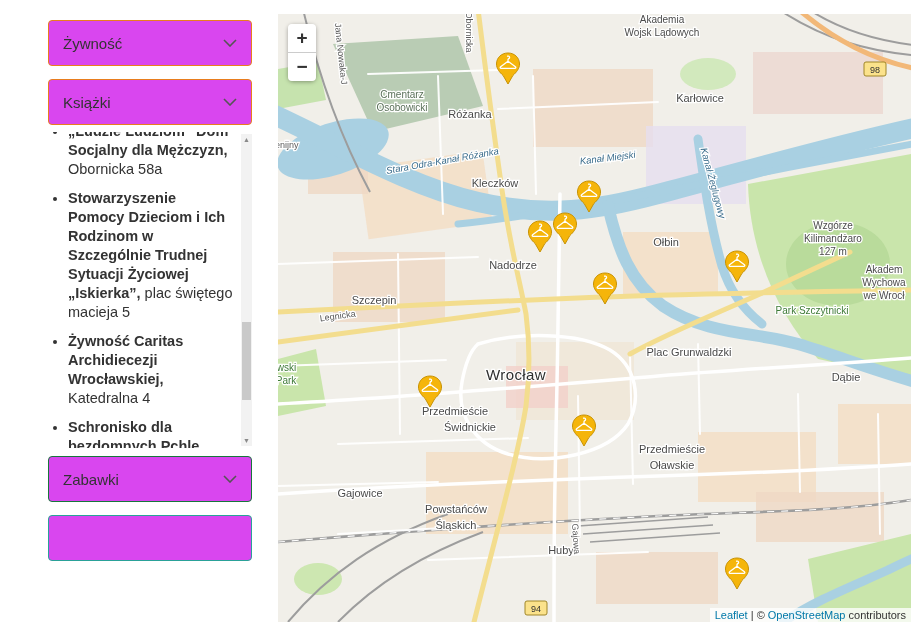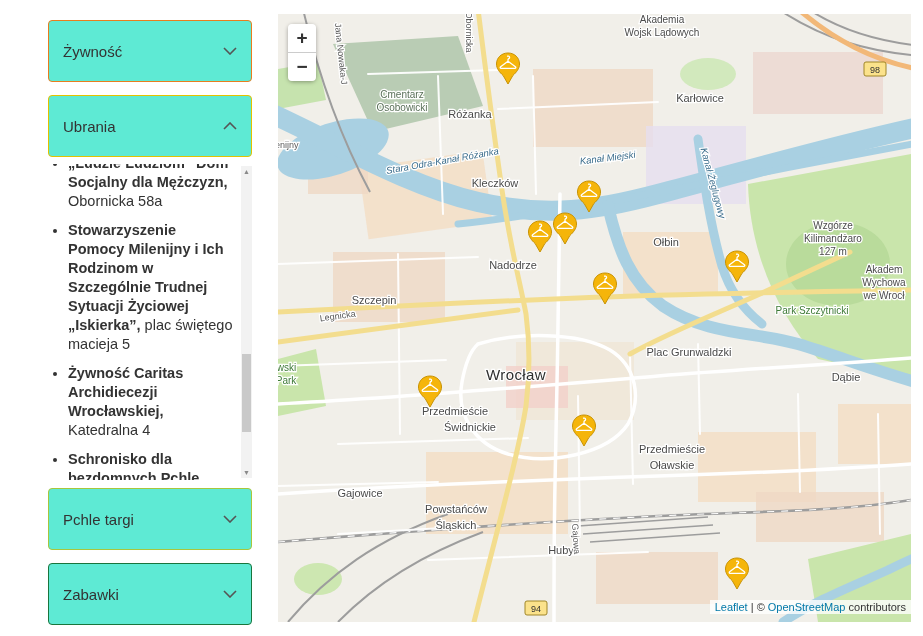--- a/index.html
+++ b/index.html
@@ -1,21 +1,21 @@
 <!DOCTYPE html>
 <html><head>
 <meta charset="utf-8">
 <style>
   html,body{margin:0;padding:0}
   body{width:923px;height:636px;position:relative;overflow:hidden;background:#fff;
        font-family:"Liberation Sans","DejaVu Sans",sans-serif;color:#333}
 
   
   .sidebar{position:absolute;left:48px;top:20px;width:204px}
-  .cat{box-sizing:border-box;height:62px;border:1px solid #999;border-radius:4px;background:#5eead4;
+  .cat{box-sizing:border-box;height:46px;border:1px solid #999;border-radius:4px;background:#d946ef;
        display:flex;align-items:center;justify-content:space-between;padding:0 14px;
        margin-bottom:13px;font-size:15px;cursor:pointer}
   .cat-0{border-color:#e87e1e}
   .cat-1{border-color:#e87e1e}
   .cat-2{border-color:#e3c200}
   .cat-3{border-color:#a8c63c}
   .cat-4{border-color:#19753c}
   .cat-5{border-color:#2aa198;margin-bottom:0}
   .chev svg{display:block}
   .chev.up svg{transform:rotate(180deg)}
@@ -39,21 +39,21 @@
 
   .zoomctl{position:absolute;left:10px;top:10px;width:28px;z-index:30;
        border-radius:5px;box-shadow:0 1px 4px rgba(0,0,0,.35)}
   .zbtn{display:block;width:28px;height:28px;line-height:27px;text-align:center;background:#fff;
        color:#333;font-size:19px;font-weight:bold;cursor:pointer;user-select:none}
   .zin{border-radius:4px 4px 0 0;border-bottom:1px solid #ccc}
   .zout{border-radius:0 0 4px 4px}
 
   .mk{position:absolute;width:26px;height:33px;z-index:20;cursor:pointer}
 
-  .attribution{position:absolute;right:0;bottom:8px;z-index:25;background:rgba(255,255,255,.78);
+  .attribution{position:absolute;right:0;bottom:0;z-index:25;background:rgba(255,255,255,.78);
        font-size:11px;padding:1px 5px;color:#333;white-space:pre}
   .alink{color:#0078a8;cursor:pointer}
 
   
   .lbl{font-family:"Liberation Sans","DejaVu Sans",sans-serif;font-size:11px;fill:#4a4a4a;
        stroke:#ffffff;stroke-width:2.5px;paint-order:stroke;text-anchor:middle}
   .lbl-sm{font-size:10px}
   .lbl-city{font-size:15px;fill:#2e2e2e;letter-spacing:.4px}
   .lbl-green{fill:#3e7a37;font-size:10px}
   .lbl-cem{fill:#5a7059;font-size:10px}
@@ -68,54 +68,46 @@
 
   <div class="cat cat-0">
     <span>Żywność</span>
     <span class="chev">
       <svg width="14" height="8" viewBox="0 0 14 8">
           <path d="M1 1l6 6 6-6" fill="none" stroke="#555" stroke-width="1.6"></path>
         </svg>
     </span>
   </div>
 
-
-  <div class="cat cat-2">
-    <span>Ubrania</span>
-    <span class="chev up">
+  <div class="cat cat-1">
+    <span>Książki</span>
+    <span class="chev">
       <svg width="14" height="8" viewBox="0 0 14 8">
           <path d="M1 1l6 6 6-6" fill="none" stroke="#555" stroke-width="1.6"></path>
         </svg>
     </span>
   </div>
 
+
   <div class="panel">
     <div class="clip">
       <ul>
         <li><span class="nm">„Ludzie Ludziom” Dom Socjalny dla Mężczyzn,</span> <span>Obornicka 58a</span></li>
-        <li><span class="nm">Stowarzyszenie Pomocy Milenijny i Ich Rodzinom w Szczególnie Trudnej Sytuacji Życiowej „Iskierka”,</span> <span>plac świętego macieja 5</span></li>
+        <li><span class="nm">Stowarzyszenie Pomocy Dzieciom i Ich Rodzinom w Szczególnie Trudnej Sytuacji Życiowej „Iskierka”,</span> <span>plac świętego macieja 5</span></li>
         <li><span class="nm">Żywność Caritas Archidiecezji Wrocławskiej,</span> <span>Katedralna 4</span></li>
         <li><span class="nm">Schronisko dla bezdomnych Pchle</span> <span></span></li>
       </ul>
     </div>
     <div class="sb">
       <div class="sb-up"></div>
       <div class="sb-thumb"></div>
       <div class="sb-down"></div>
     </div>
   </div>
 
-  <div class="cat cat-3">
-    <span>Pchle targi</span>
-    <span class="chev">
-      <svg width="14" height="8" viewBox="0 0 14 8">
-          <path d="M1 1l6 6 6-6" fill="none" stroke="#555" stroke-width="1.6"></path>
-        </svg>
-    </span>
-  </div>
 
   <div class="cat cat-4">
     <span>Zabawki</span>
     <span class="chev">
       <svg width="14" height="8" viewBox="0 0 14 8">
           <path d="M1 1l6 6 6-6" fill="none" stroke="#555" stroke-width="1.6"></path>
         </svg>
     </span>
   </div>
 

